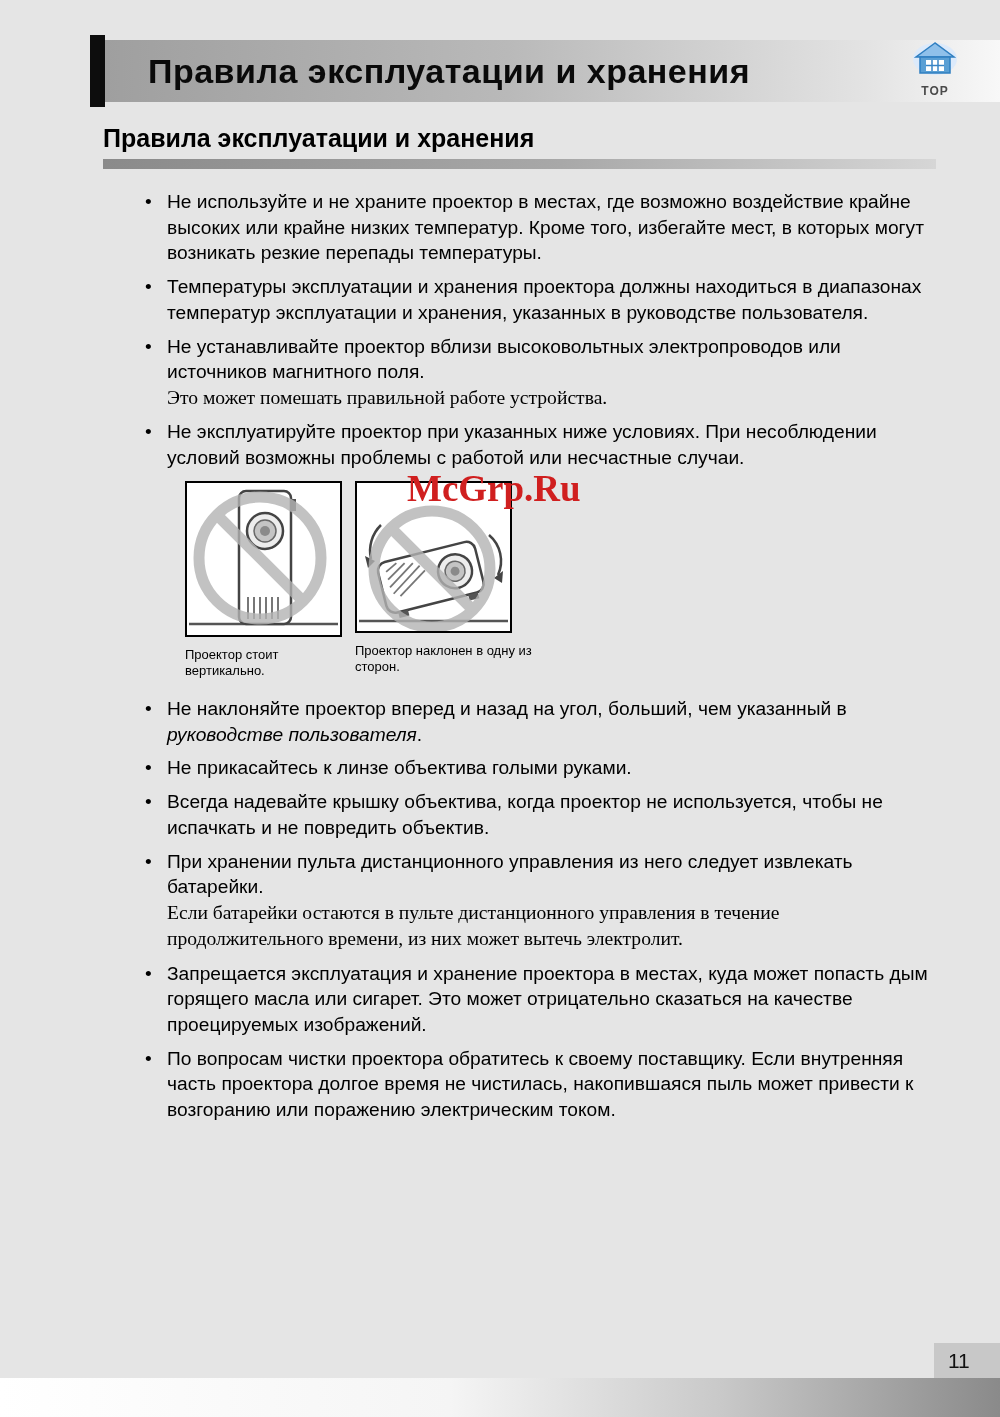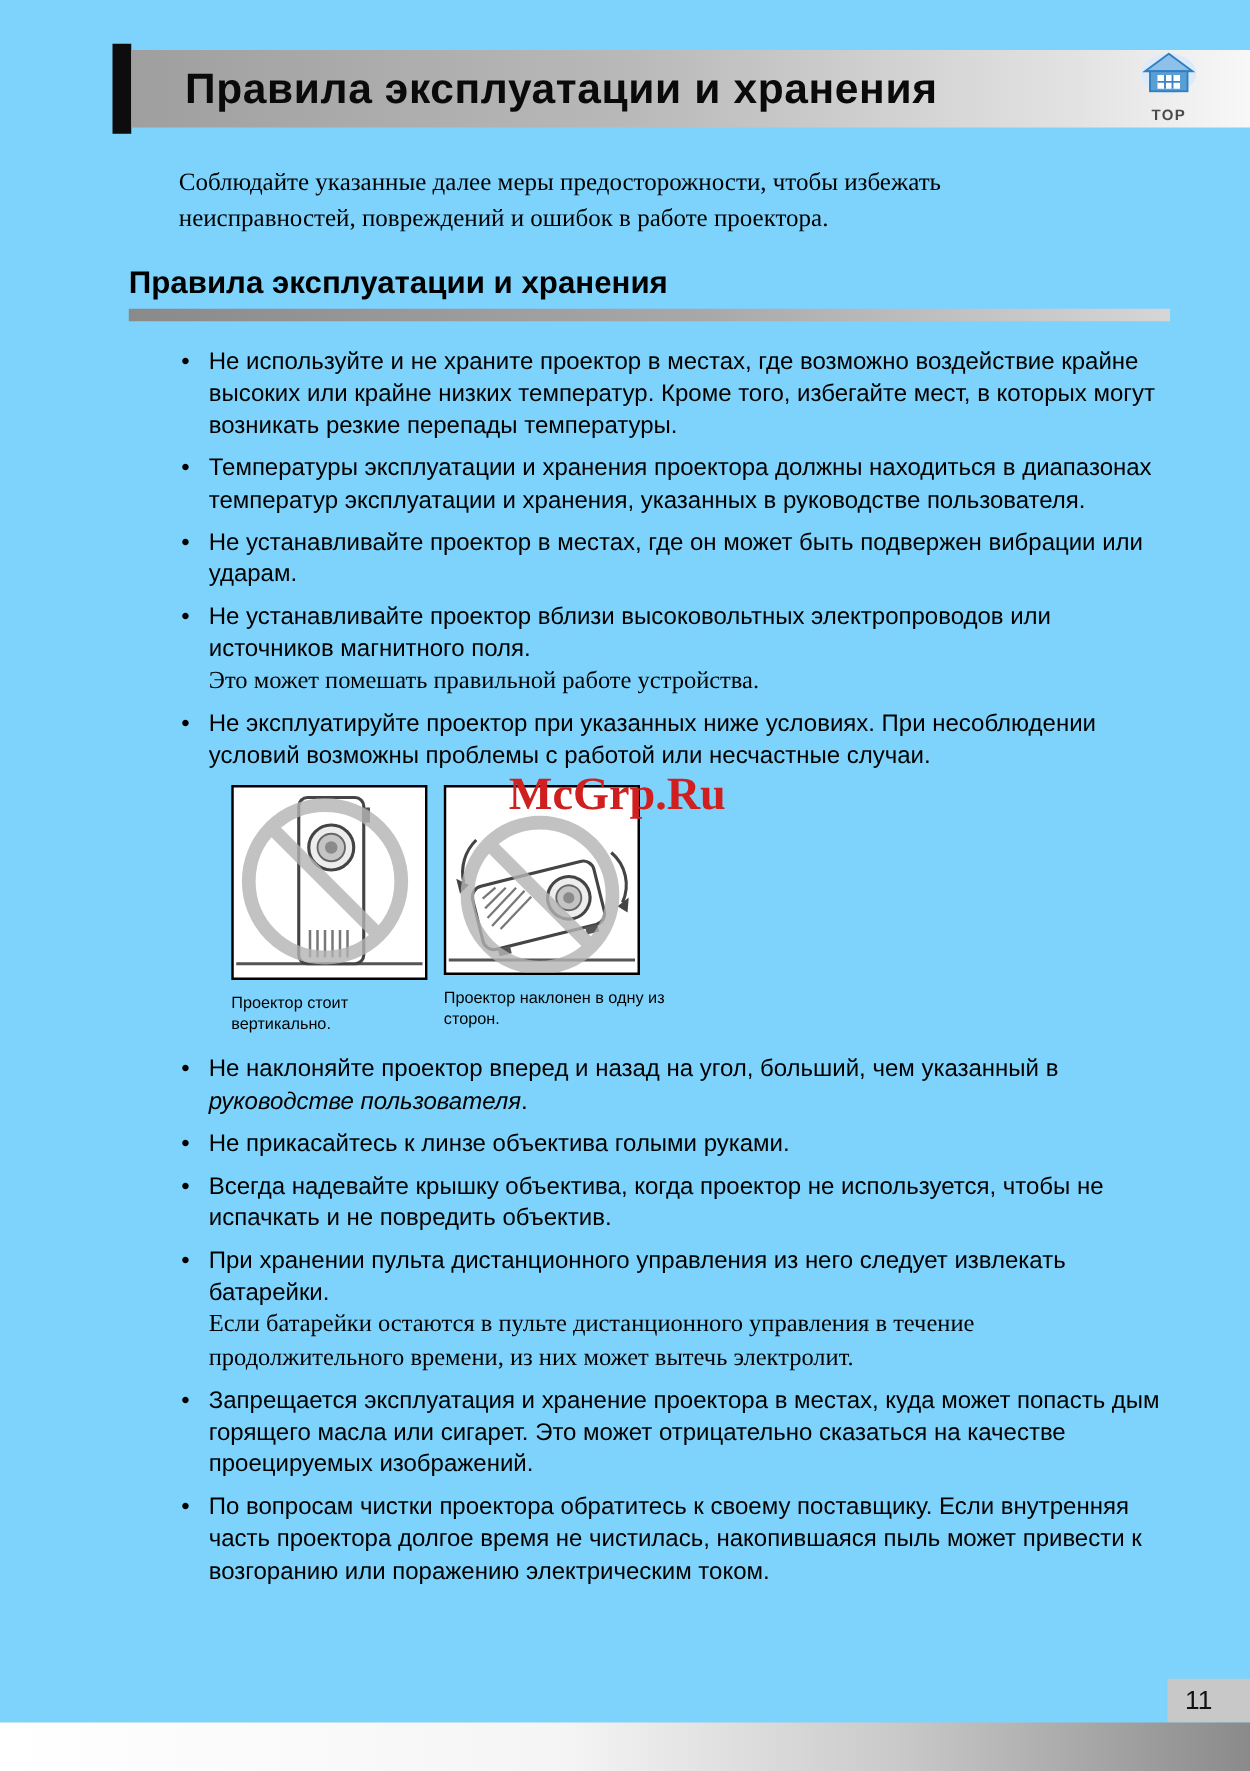--- a/index.html
+++ b/index.html
@@ -1,19 +1,19 @@
 <!DOCTYPE html>
 <html><head>
 <meta charset="utf-8">
 <style>
   * { margin:0; padding:0; box-sizing:border-box; }
   html,body { background:#ffffff; }
   .page {
     position:relative; width:1000px; height:1417px; margin:0 auto;
-    background:#7dd3fc; overflow:hidden;
+    background:#e5e5e5; overflow:hidden;
     font-family:"Liberation Sans", sans-serif; color:#000;
   }
 
   
   .header { position:relative; margin-top:40px; height:62px; }
   .header-accent { position:absolute; left:90px; top:-5px; width:15px; height:72px; background:#0d0d0d; }
   .header-band {
     position:absolute; left:105px; right:0; top:0; height:62px;
     background:linear-gradient(to right,#9f9f9f 0%,#b9b9b9 45%,#e3e3e3 85%,#f8f8f8 100%);
   }
@@ -88,34 +88,30 @@
           <rect x="14" y="18" width="18" height="11" fill="#ffffff"></rect>
           <line x1="20" y1="18" x2="20" y2="29" stroke="#3a85c6" stroke-width="1.5"></line>
           <line x1="26" y1="18" x2="26" y2="29" stroke="#3a85c6" stroke-width="1.5"></line>
           <line x1="14" y1="23.5" x2="32" y2="23.5" stroke="#3a85c6" stroke-width="1.5"></line>
         </svg>
       </span>
       <div class="top-icon-label">TOP</div>
     </div>
   </div>
 
-  <p class="intro">Соблюдайте указанные далее меры предосторожности, чтобы избежать неисправностей, повреждений и ошибок в работе проектора.</p>
 
   <h2 class="section-heading">Правила эксплуатации и хранения</h2>
   <div class="section-bar"></div>
 
   <ul class="blist">
     <li>
       <span>Не используйте и не храните проектор в местах, где возможно воздействие крайне высоких или крайне низких температур. Кроме того, избегайте мест, в которых могут возникать резкие перепады температуры.</span>
     </li>
     <li>
       <span>Температуры эксплуатации и хранения проектора должны находиться в диапазонах температур эксплуатации и хранения, указанных в руководстве пользователя.</span>
-    </li>
-    <li>
-      <span>Не устанавливайте проектор в местах, где он может быть подвержен вибрации или ударам.</span>
     </li>
     <li>
       <div>Не устанавливайте проектор вблизи высоковольтных электропроводов или источников магнитного поля.</div>
       <div class="note">Это может помешать правильной работе устройства.</div>
     </li>
     <li>
       <span>Не эксплуатируйте проектор при указанных ниже условиях. При несоблюдении условий возможны проблемы с работой или несчастные случаи.</span>
     </li>
   </ul>
 

